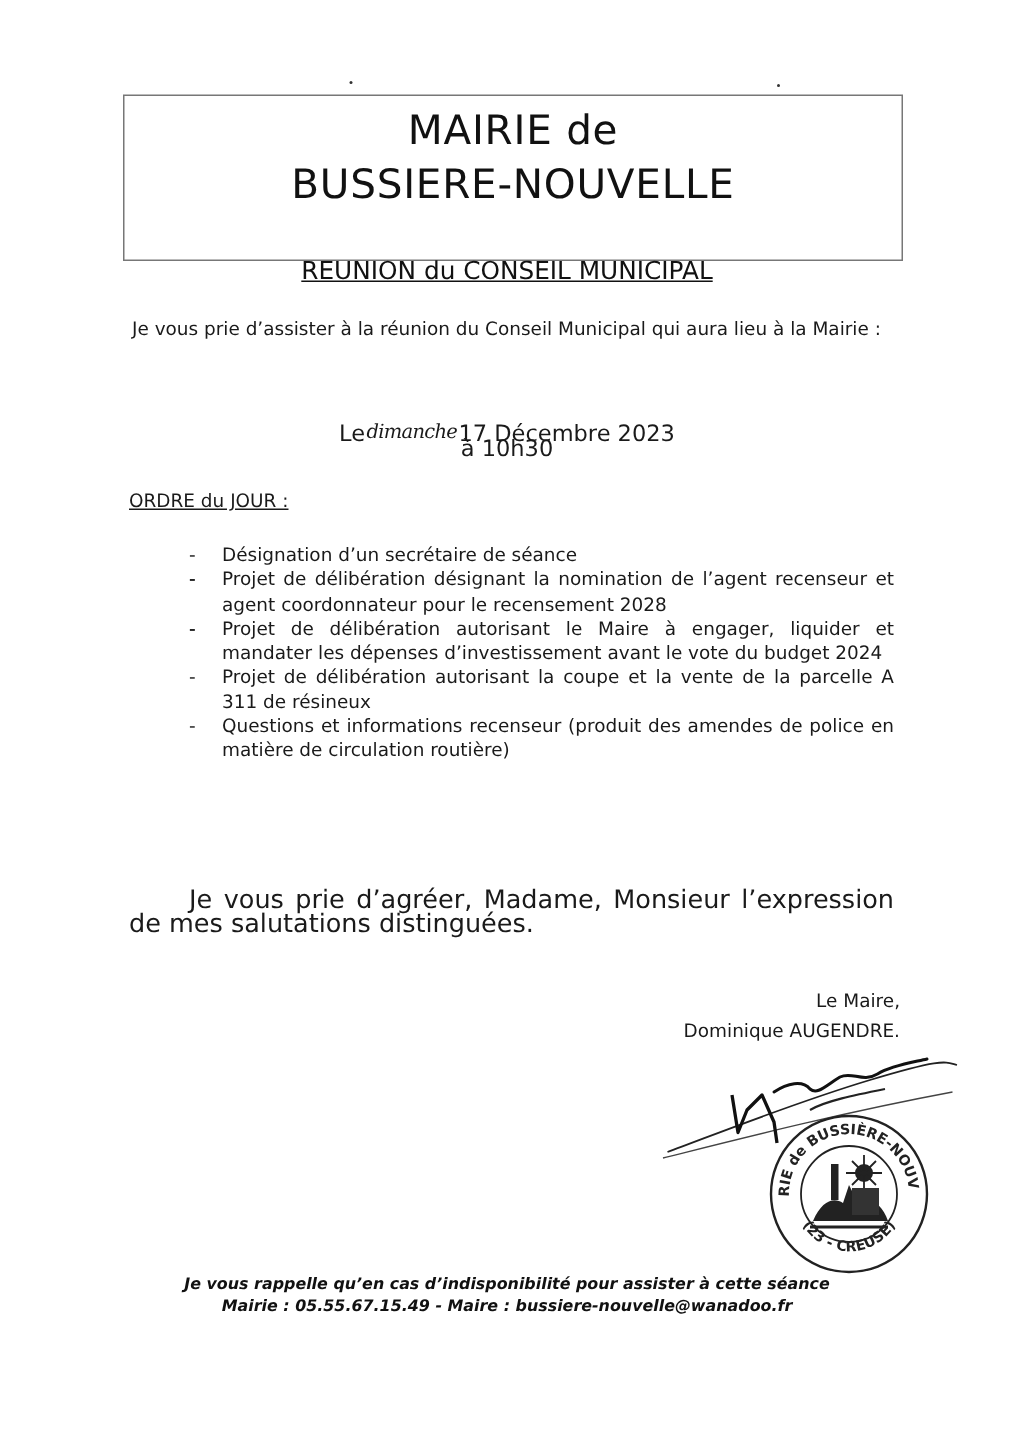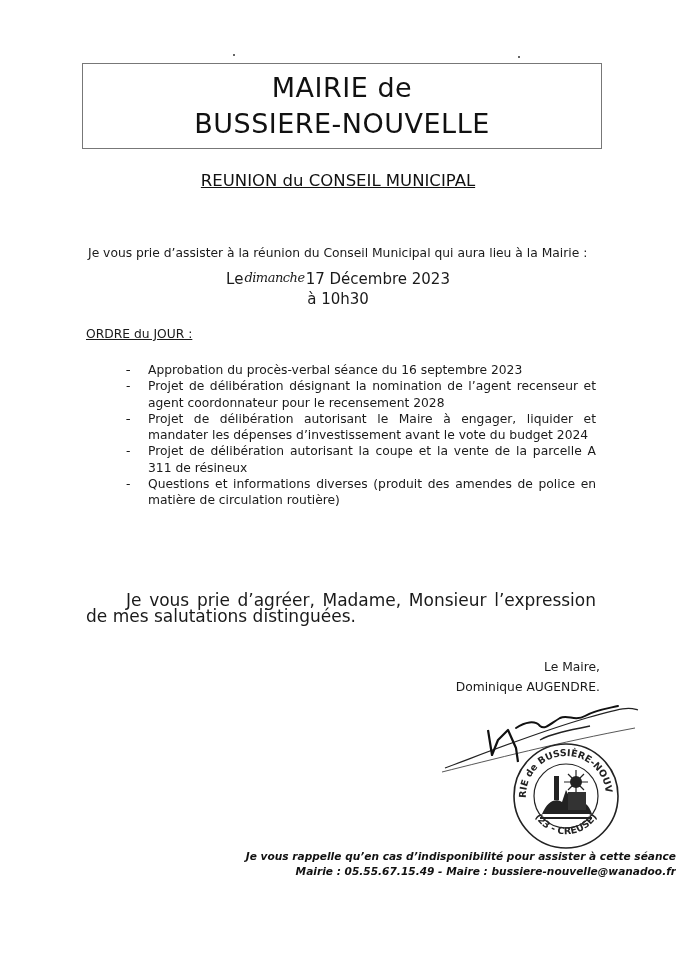--- a/index.html
+++ b/index.html
@@ -2,56 +2,56 @@
 <html><head>
   <meta charset="utf-8">
   <style>
     html, body { margin: 0; padding: 0; }
     body {
       width: 676px; height: 956px; background: #ffffff; position: relative; overflow: hidden;
       font-family: "DejaVu Sans", sans-serif; color: #1a1a1a;
     }
     .dot { position: absolute; width: 2px; height: 2px; background: #333; border-radius: 50%; }
     .header-box {
-      position: absolute; left: 82px; top: 63px; width: 520px; height: 86px;
+      position: absolute; left: 82px; top: 63px; width: 520px; height: 111px;
       border: 1.5px solid #777; box-sizing: border-box;
     }
     .header-line {
       position: absolute; left: 0; right: 0; text-align: center; font-size: 27px; letter-spacing: 0.5px;
       font-family: "DejaVu Sans", sans-serif; color: #111;
     }
     .h1 { top: 8px; }
     .h2 { top: 44px; }
     .subtitle {
       position: absolute; left: 0; right: 0; top: 171px; text-align: center; font-size: 16.5px;
       text-decoration: underline; color: #111;
     }
-    .intro { position: absolute; left: 88px; top: 246px; font-size: 12.3px; text-align: right; }
+    .intro { position: absolute; left: 88px; top: 212px; font-size: 12.3px; text-align: right; }
     .date-line { position: absolute; left: 0; right: 0; text-align: center; font-size: 15px; }
     .date1 { top: 268px; }
     .date2 { top: 290px; }
     .hand {
       font-family: "DejaVu Serif", serif; font-style: italic; font-size: 13px; letter-spacing: -0.5px;
-      display: inline-block; transform: translateY(-2px); margin: 4px 1px;
+      display: inline-block; transform: translateY(-2px); margin: 15px 1px;
     }
     .ordre {
       position: absolute; left: 86px; top: 327px; font-size: 12.3px; font-weight: normal;
       text-decoration: underline;
     }
     .agenda { position: absolute; left: 120px; top: 362px; width: 476px; margin: 0; padding: 0; list-style: none; }
     .agenda li { position: relative; padding-left: 28px; font-size: 12.3px; line-height: 16.3px; text-align: justify; }
     .agenda li .dash { position: absolute; left: 6px; top: 0; }
     .closing { position: absolute; left: 86px; top: 592px; width: 510px; font-size: 17px; line-height: 16.3px; text-align: justify; text-indent: 40px; }
     .sign { position: absolute; right: 76px; text-align: right; font-size: 12.3px; }
     .sign1 { top: 660px; }
     .sign2 { top: 680px; }
     .signature { position: absolute; left: 440px; top: 700px; width: 200px; height: 80px; }
     .stamp { position: absolute; left: 510px; top: 740px; width: 112px; height: 112px; }
     .footer {
-      position: absolute; left: 0; right: 0; top: 849px; text-align: right; font-size: 10.6px;
+      position: absolute; left: 0; right: 0; top: 849px; text-align: center; font-size: 10.6px;
       font-style: italic; font-weight: bold; line-height: 15px; color: #111;
     }
   </style>
 </head>
 <body>
 
 <span class="dot" style="left:233px; top:54px;"></span>
 <span class="dot" style="left:518px; top:56px;"></span>
 
 <div class="header-box">
@@ -64,27 +64,27 @@
 <div class="intro">Je vous prie d’assister à la réunion du Conseil Municipal qui aura lieu à la Mairie :</div>
 
 <div class="date-line date1">
   <span>Le</span><span class="hand">dimanche</span><span>17 Décembre 2023</span>
 </div>
 <div class="date-line date2">à 10h30</div>
 
 <div class="ordre">ORDRE du JOUR :</div>
 
 <ul class="agenda">
+  <li><span class="dash">-</span><span>Désignation d’un secrétaire de séance</span></li>
   <li><span class="dash">-</span></li>
-  <li><span class="dash">-</span><span>Approbation du procès-verbal séance du 16 septembre 2023</span></li>
   <li><span class="dash">-</span><span>Projet de délibération désignant la nomination de l’agent recenseur et agent coordonnateur pour le recensement 2028</span></li>
   <li><span class="dash">-</span></li>
   <li><span class="dash">-</span><span>Projet de délibération autorisant le Maire à engager, liquider et mandater les dépenses d’investissement avant le vote du budget 2024</span></li>
   <li><span class="dash">-</span><span>Projet de délibération autorisant la coupe et la vente de la parcelle A 311 de résineux</span></li>
-  <li><span class="dash">-</span><span>Questions et informations diverses (produit des amendes de police en matière de circulation routière)</span></li>
+  <li><span class="dash">-</span><span>Questions et informations recenseur (produit des amendes de police en matière de circulation routière)</span></li>
 </ul>
 
 <div class="closing">Je vous prie d’agréer, Madame, Monsieur l’expression de mes salutations distinguées.</div>
 
 <div class="sign sign1">Le Maire,</div>
 <div class="sign sign2">Dominique AUGENDRE.</div>
 
 <svg class="signature" viewBox="0 0 200 80">
   <path d="M5 68 C 40 55, 90 35, 140 20 S 190 8, 198 10" fill="none" stroke="#222" stroke-width="1.2"></path>
   <path d="M2 72 C 50 60, 120 42, 195 28" fill="none" stroke="#444" stroke-width="0.9"></path>

